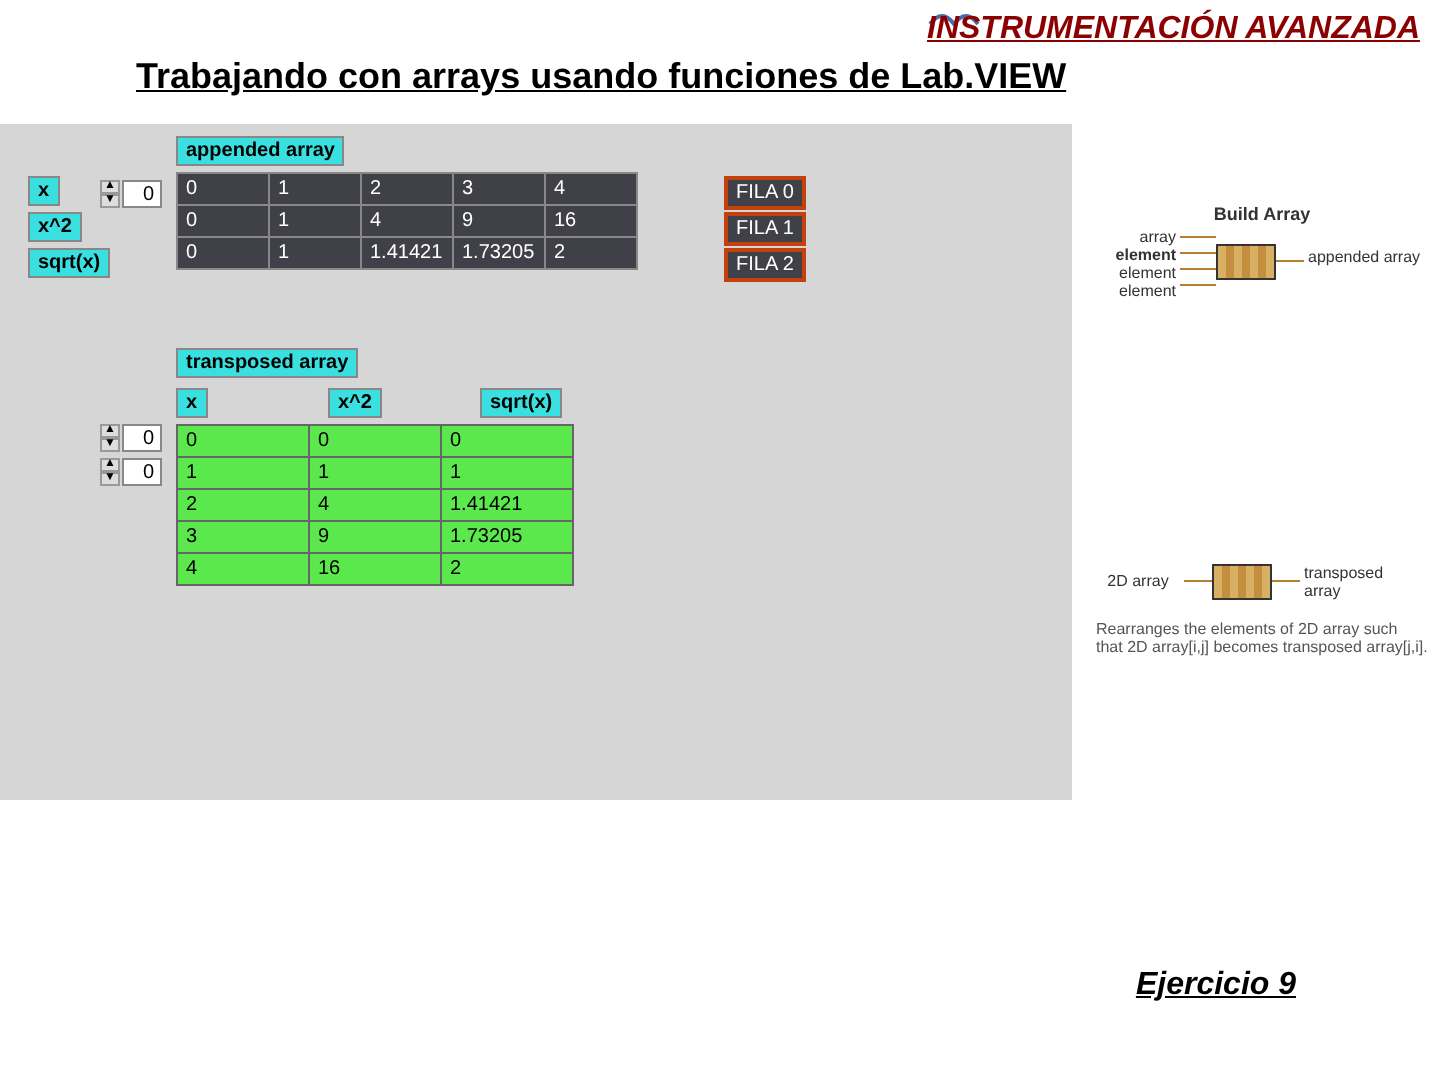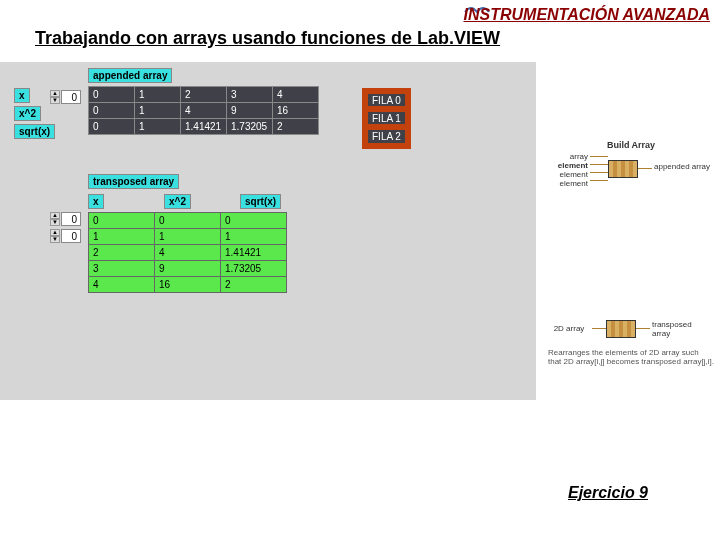--- a/index.html
+++ b/index.html
@@ -1,32 +1,32 @@
 <!DOCTYPE html>
 <html><head>
 <meta charset="utf-8">
 <style>
 * { box-sizing: border-box; margin: 0; padding: 0; }
 body { width: 720px; height: 540px; font-family: Arial, sans-serif; font-size: 11px; background: #fff; position: relative; }
 .header { position: absolute; top: 6px; right: 10px; font-weight: bold; font-style: italic; font-size: 16px; color: #8b0000; text-decoration: underline; }
 .logo { position: absolute; top: 2px; right: 230px; }
-.title { position: absolute; top: 28px; left: 35px; font-size: 18px; font-weight: bold; text-decoration: underline; color: #000; }
+.title { position: absolute; top: 28px; left: 68px; font-size: 18px; font-weight: bold; text-decoration: underline; color: #000; }
 .panel { position: absolute; top: 62px; left: 0; width: 536px; height: 338px; background: #d6d6d6; }
 .teallabel { background: #3ae0e0; border: 1px solid #888; padding: 1px 4px; font-size: 10px; font-weight: bold; display: inline-block; }
-.darklabel { background: #404048; color: #fff; border: 6px solid #c2410c; padding: 1px 4px; font-size: 10px; display: inline-block; }
+.darklabel { background: #404048; color: #fff; border: 2px solid #c2410c; padding: 1px 4px; font-size: 10px; display: inline-block; }
 .darkcell { background: #404048; color: #fff; border: 1px solid #888; padding: 2px 4px; font-size: 10px; min-width: 46px; height: 16px; }
 .greencell { background: #5be84c; color: #000; border: 1px solid #666; padding: 2px 4px; font-size: 10px; min-width: 66px; height: 16px; }
 .idxcell { background: #fff; border: 1px solid #888; padding: 1px 3px; font-size: 10px; width: 20px; height: 14px; text-align: right; }
 .idxwrap { display: inline-flex; align-items: center; gap: 1px; }
 .stepper { display: flex; flex-direction: column; line-height: 5px; font-size: 6px; width: 10px; }
 .stepper span { border: 1px solid #999; background: #ddd; text-align: center; height: 7px; cursor: pointer; }
 table { border-collapse: collapse; }
 .abs { position: absolute; }
 .footer { position: absolute; bottom: 38px; right: 72px; font-weight: bold; font-style: italic; text-decoration: underline; font-size: 16px; }
-.help { position: absolute; font-size: 9px; color: #333; margin-top: 38px; }
+.help { position: absolute; font-size: 9px; color: #333; }
 .icon-tile { width: 30px; height: 18px; border: 1px solid #333; display: inline-block; background: repeating-linear-gradient(90deg,#d9b063,#d9b063 4px,#c49040 4px,#c49040 8px); position: relative; }
 .conn { position: absolute; border-top: 1px solid #b08030; }
 </style>
 </head>
 <body>
 
 <div class="logo">
   <svg width="26" height="14">
       <path d="M1 10 Q7 2 13 10 Q19 2 25 10" stroke="#4a6aa8" fill="none" stroke-width="2"></path>
     </svg>

